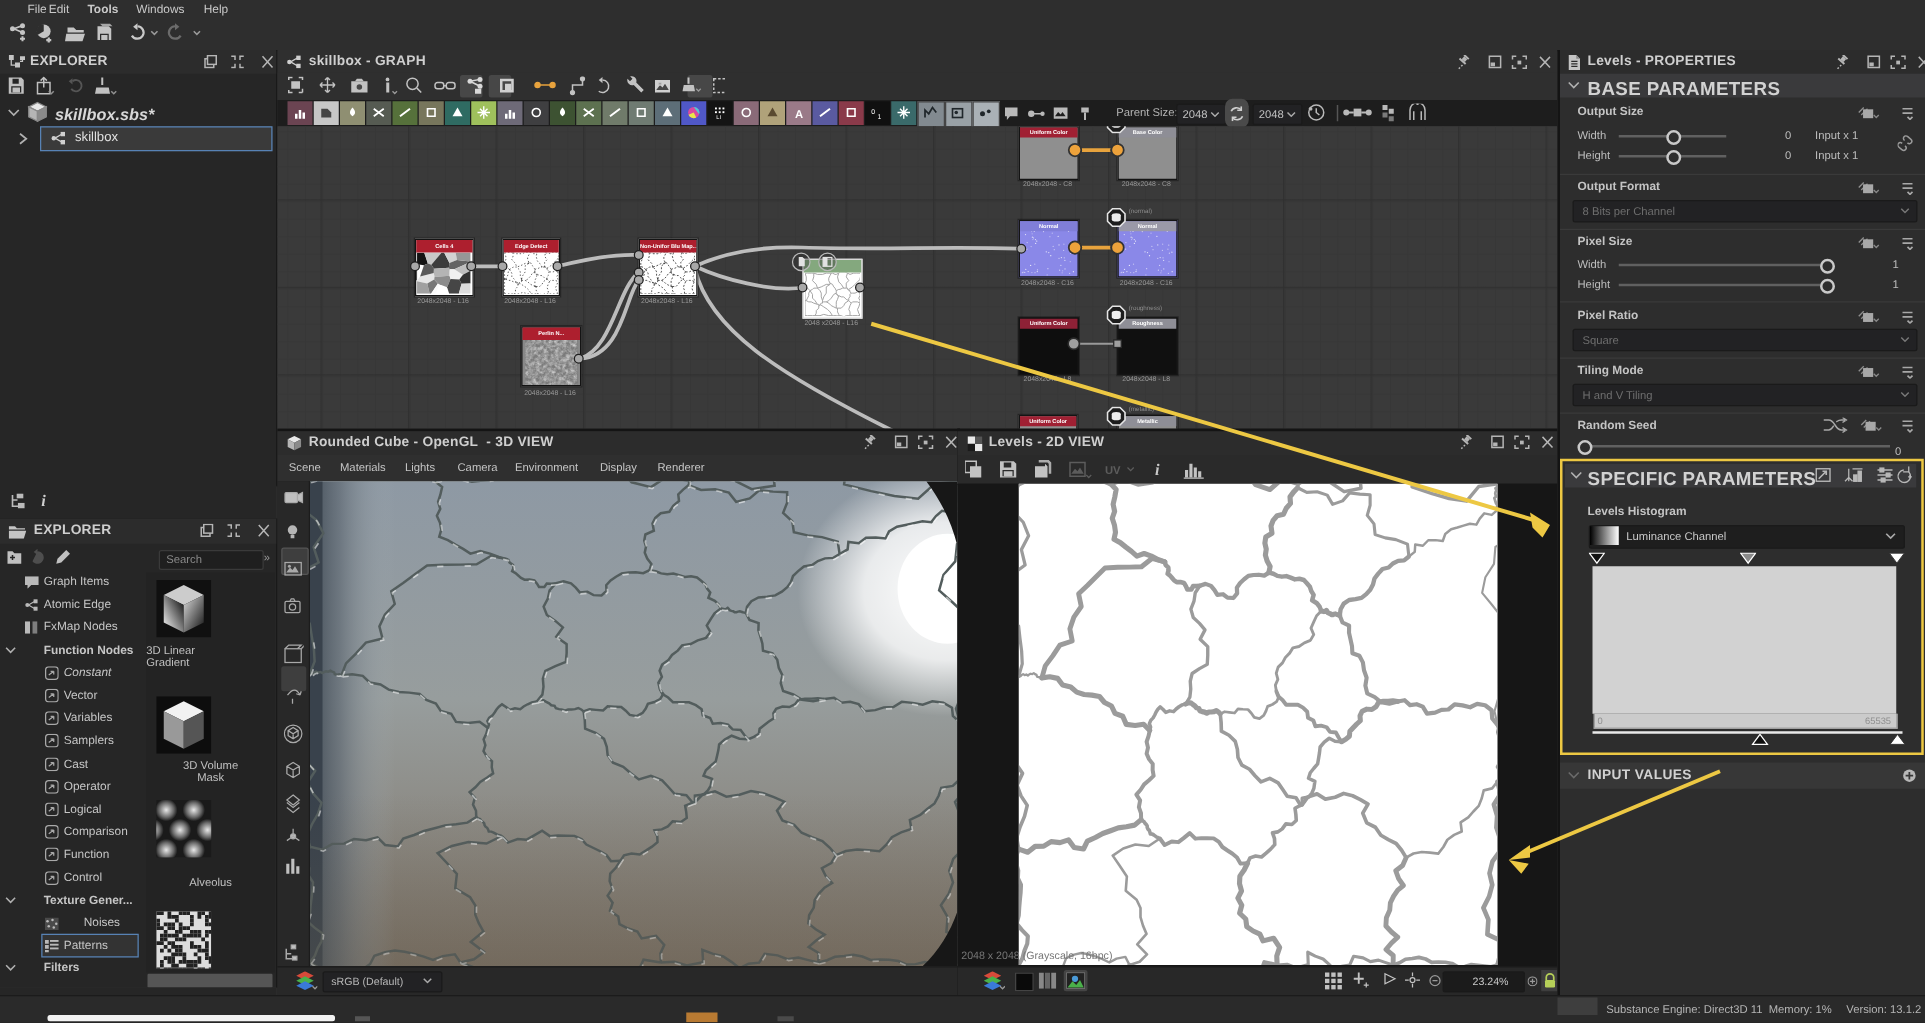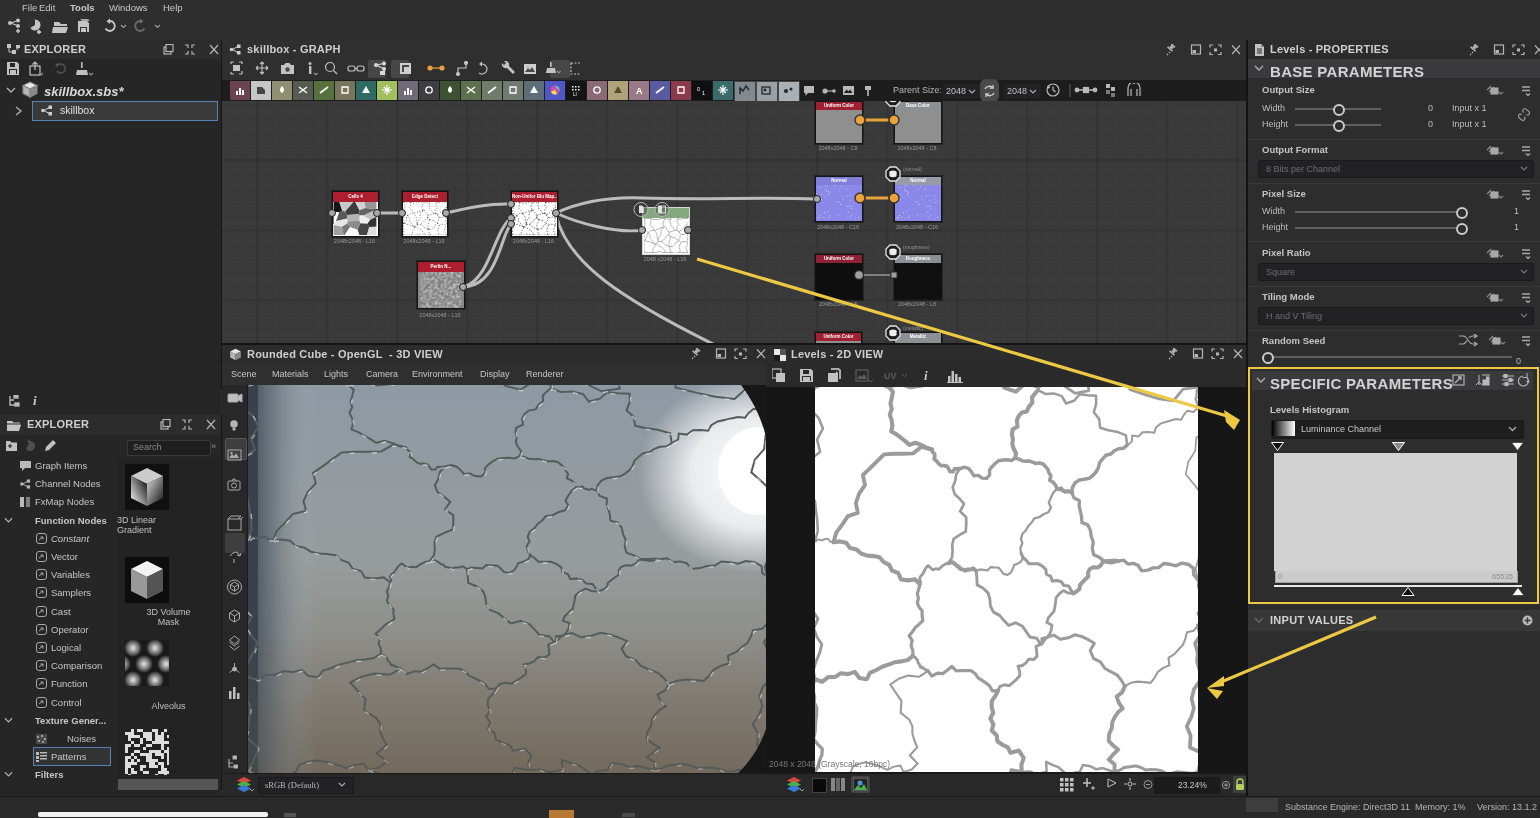--- a/index.html
+++ b/index.html
@@ -170,21 +170,21 @@
       <svg class="a" style="left:20px;top:4px" width="11" height="10" viewBox="0 0 11 10" fill="#b9b9b9">
         <path d="M0 0 h11 v7 h-6 l-3 3 v-3 h-2Z"></path>
       </svg>
       <div class="treerow" style="top:0px;left:35px;color:#c6c6c6;">Graph Items</div>
       <svg class="a" style="left:20px;top:22px" width="11" height="10" viewBox="0 0 12 11" fill="#b9b9b9">
         <circle cx="2" cy="5.5" r="1.8"></circle>
         <rect x="7.5" y="0.5" width="3.5" height="3.5"></rect>
         <rect x="7.5" y="7" width="3.5" height="3.5"></rect>
         <path d="M3 5.5 L9 2 M3 5.5 L9 9" stroke="#b9b9b9" fill="none"></path>
       </svg>
-      <div class="treerow" style="top:18px;left:35px;color:#c6c6c6;">Channel Nodes</div>
+      <div class="treerow" style="top:18px;left:35px;color:#c6c6c6;">Atomic Edge</div>
       <svg class="a" style="left:20px;top:40px" width="10" height="10" viewBox="0 0 10 10" fill="#b9b9b9">
         <rect x="0" y="0" width="4" height="10"></rect>
         <rect x="6" y="0" width="4" height="10" opacity=".6"></rect>
       </svg>
       <div class="treerow" style="top:36px;left:35px;color:#c6c6c6;">FxMap Nodes</div>
       <svg class="a" style="left:4px;top:60px" width="9" height="7" viewBox="0 0 10 7" stroke="#b0b0b0" fill="none" stroke-width="1.4">
         <path d="M1 1 l4 4 4-4"></path>
       </svg>
       <div class="treerow" style="top:55px;left:35px;font-weight:bold;color:#c6c6c6;">Function Nodes</div>
       <svg class="a" style="left:36px;top:76px" width="11" height="11" viewBox="0 0 11 11">
@@ -1446,21 +1446,21 @@
 </div>
 
 <div class="a" style="left:222px;top:773px;width:544px;height:23px;background:#282828;border-top:1px solid #1a1a1a;"></div>
 <svg class="a" style="left:236px;top:777px" width="18" height="15" viewBox="0 0 18 15">
       <path d="M8 0 l7 3.5 -7 3.5 -7-3.5Z" fill="#d84a3a"></path>
       <path d="M8 4 l7 3.5 -7 3.5 -7-3.5Z" fill="#4ab04a"></path>
       <path d="M8 8 l7 3.5 -7 3.5 -7-3.5Z" fill="#3a7ad8"></path>
       <path d="M14 12 l2 2 2-2" stroke="#999" fill="none"></path>
     </svg>
 <div class="a dd" style="left:258px;top:777px;width:94px;height:15px;"></div>
-<span class="a" style="left:265px;top:780px;font-size:8.5px;color:#b8b8b8;font-family:Liberation Serif, serif;">sRGB (Default)</span>
+<span class="a" style="left:265px;top:780px;font-size:8.5px;color:#b8b8b8;">sRGB (Default)</span>
 <svg class="a" style="left:338px;top:782px" width="8" height="5" viewBox="0 0 8 5" stroke="#aaa" fill="none" stroke-width="1.2">
       <path d="M1 1 l3 3 3-3"></path>
     </svg>
 
 <div class="a" style="left:766px;top:343px;width:480px;height:453px;background:#161616;border-top:2px solid #141414;"></div>
 <div class="a" style="left:766px;top:345px;width:480px;height:19px;background:#2c2c2c;"></div>
 <svg class="a" style="left:774px;top:349px" width="12" height="12" viewBox="0 0 12 12">
       <rect width="12" height="12" fill="#1a1a1a"></rect>
       <rect x="0" y="0" width="6" height="6" fill="#e8e8e8"></rect>
       <rect x="6" y="6" width="6" height="6" fill="#e8e8e8"></rect>

